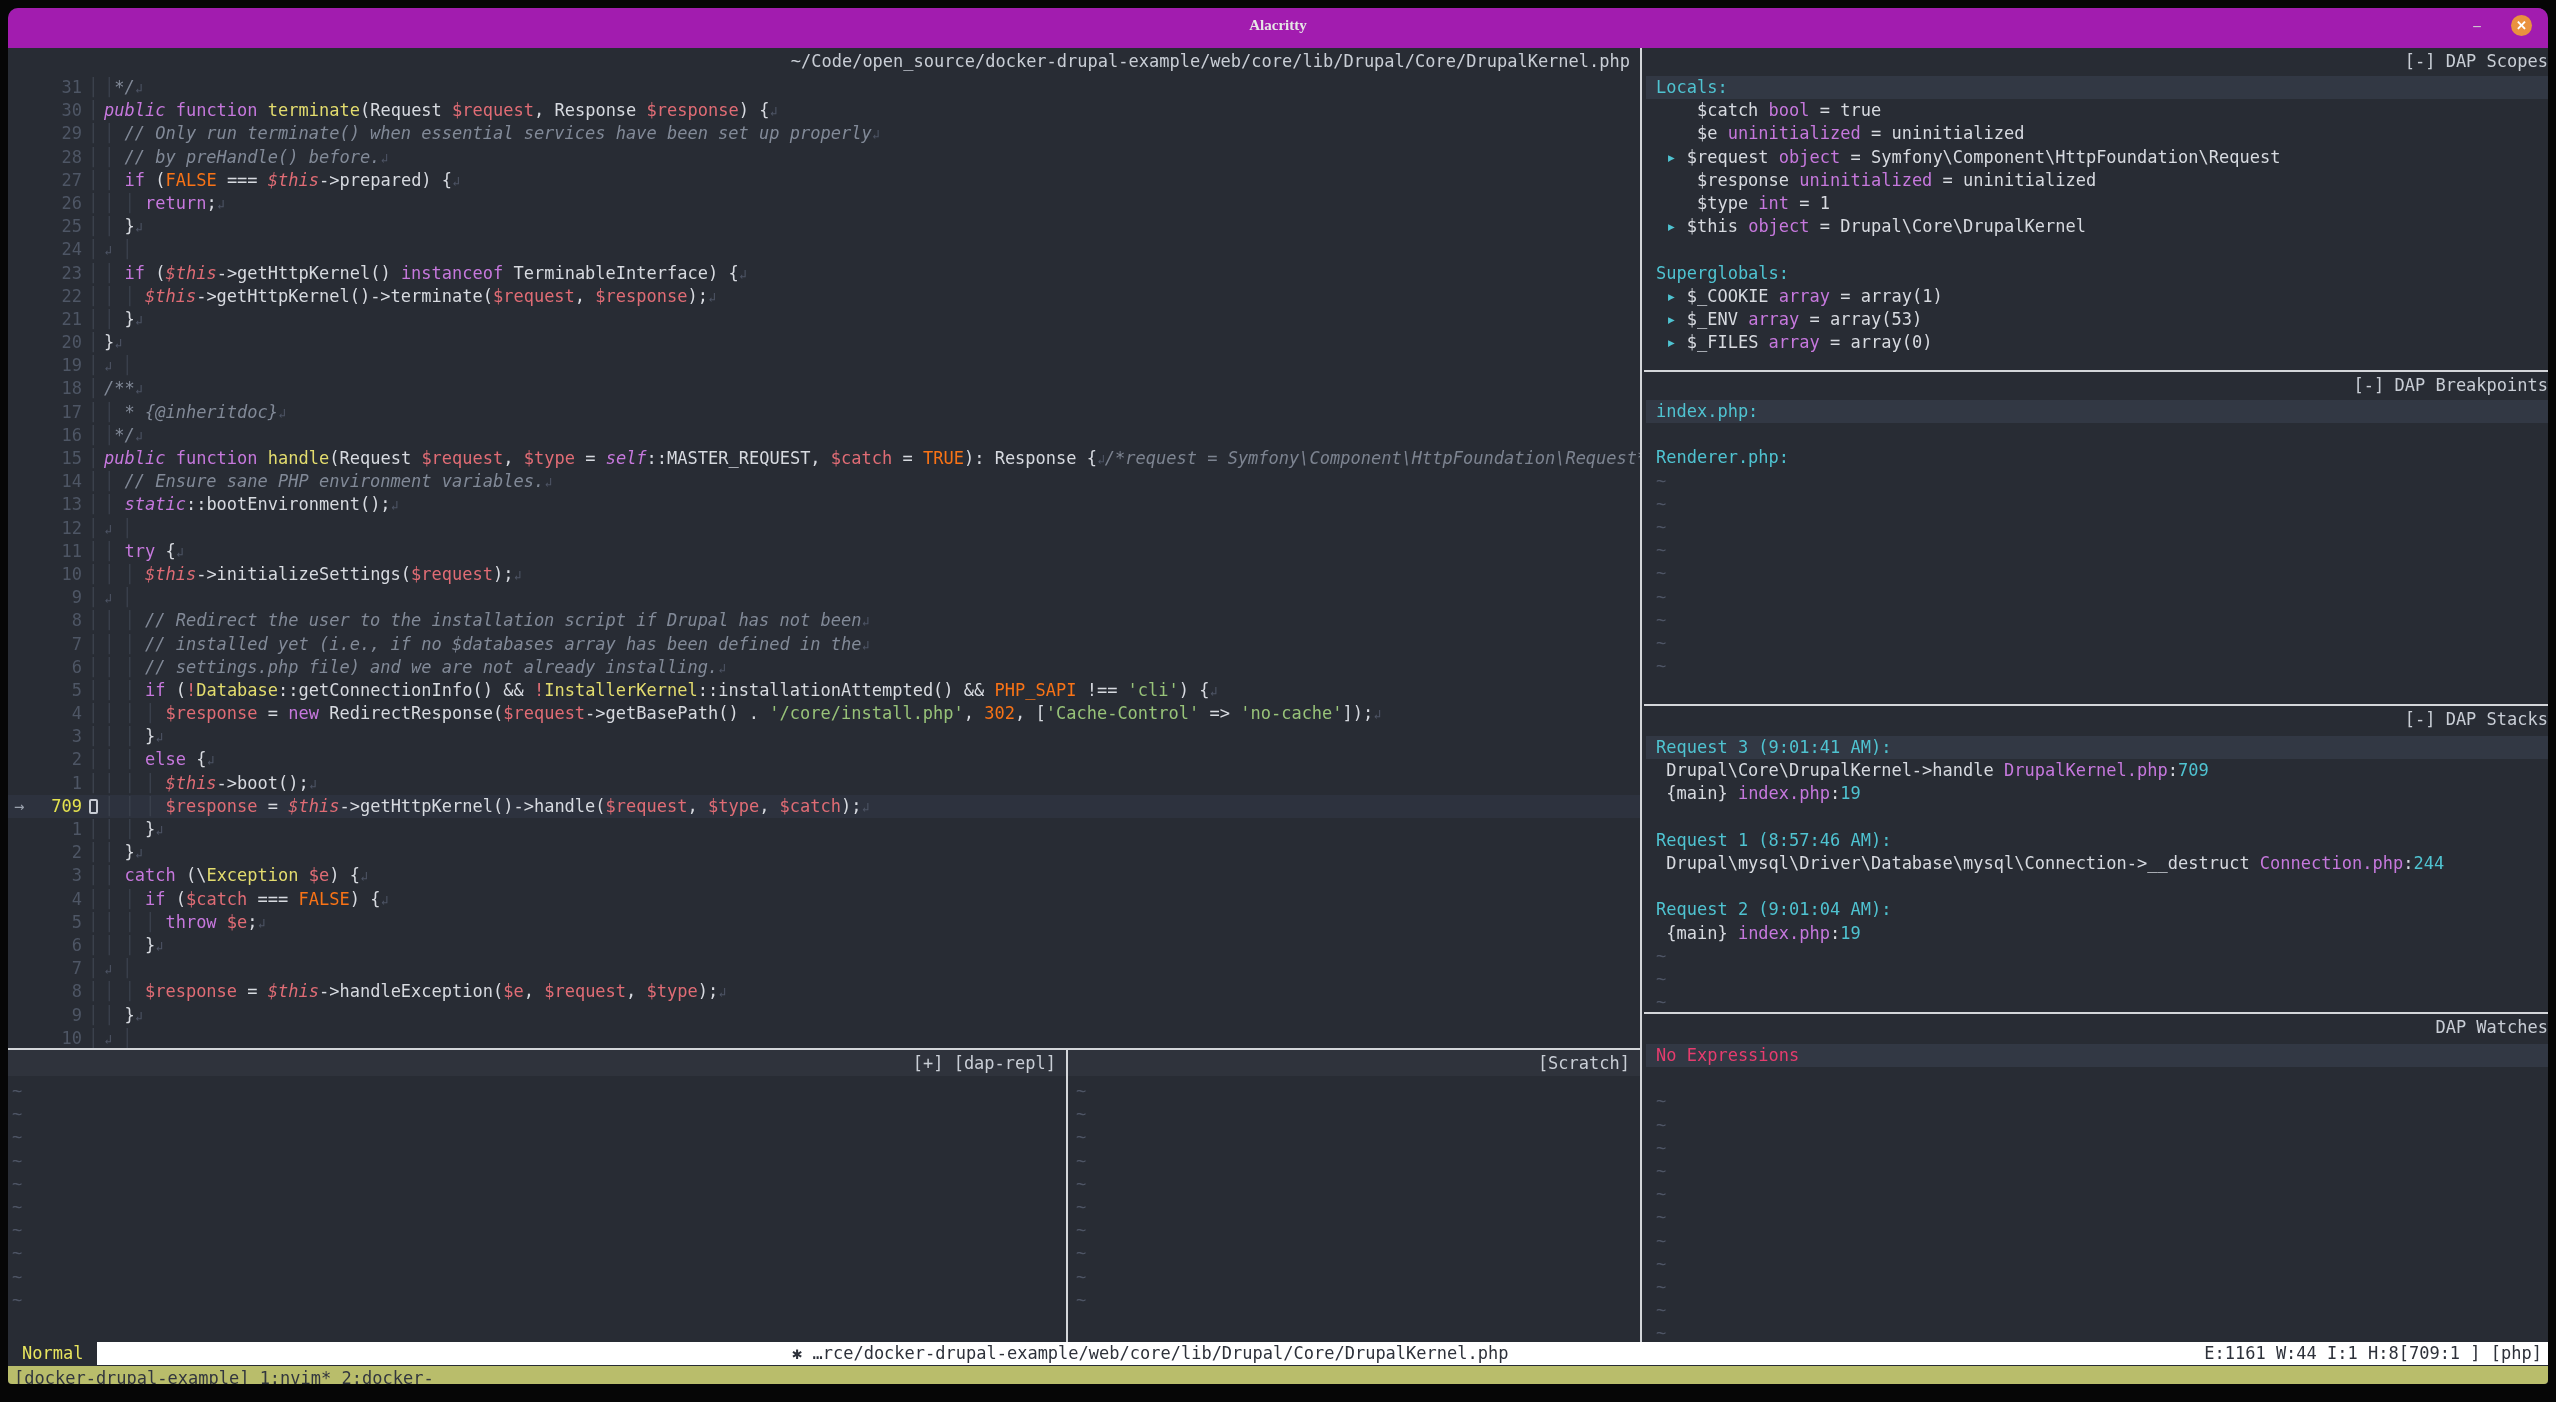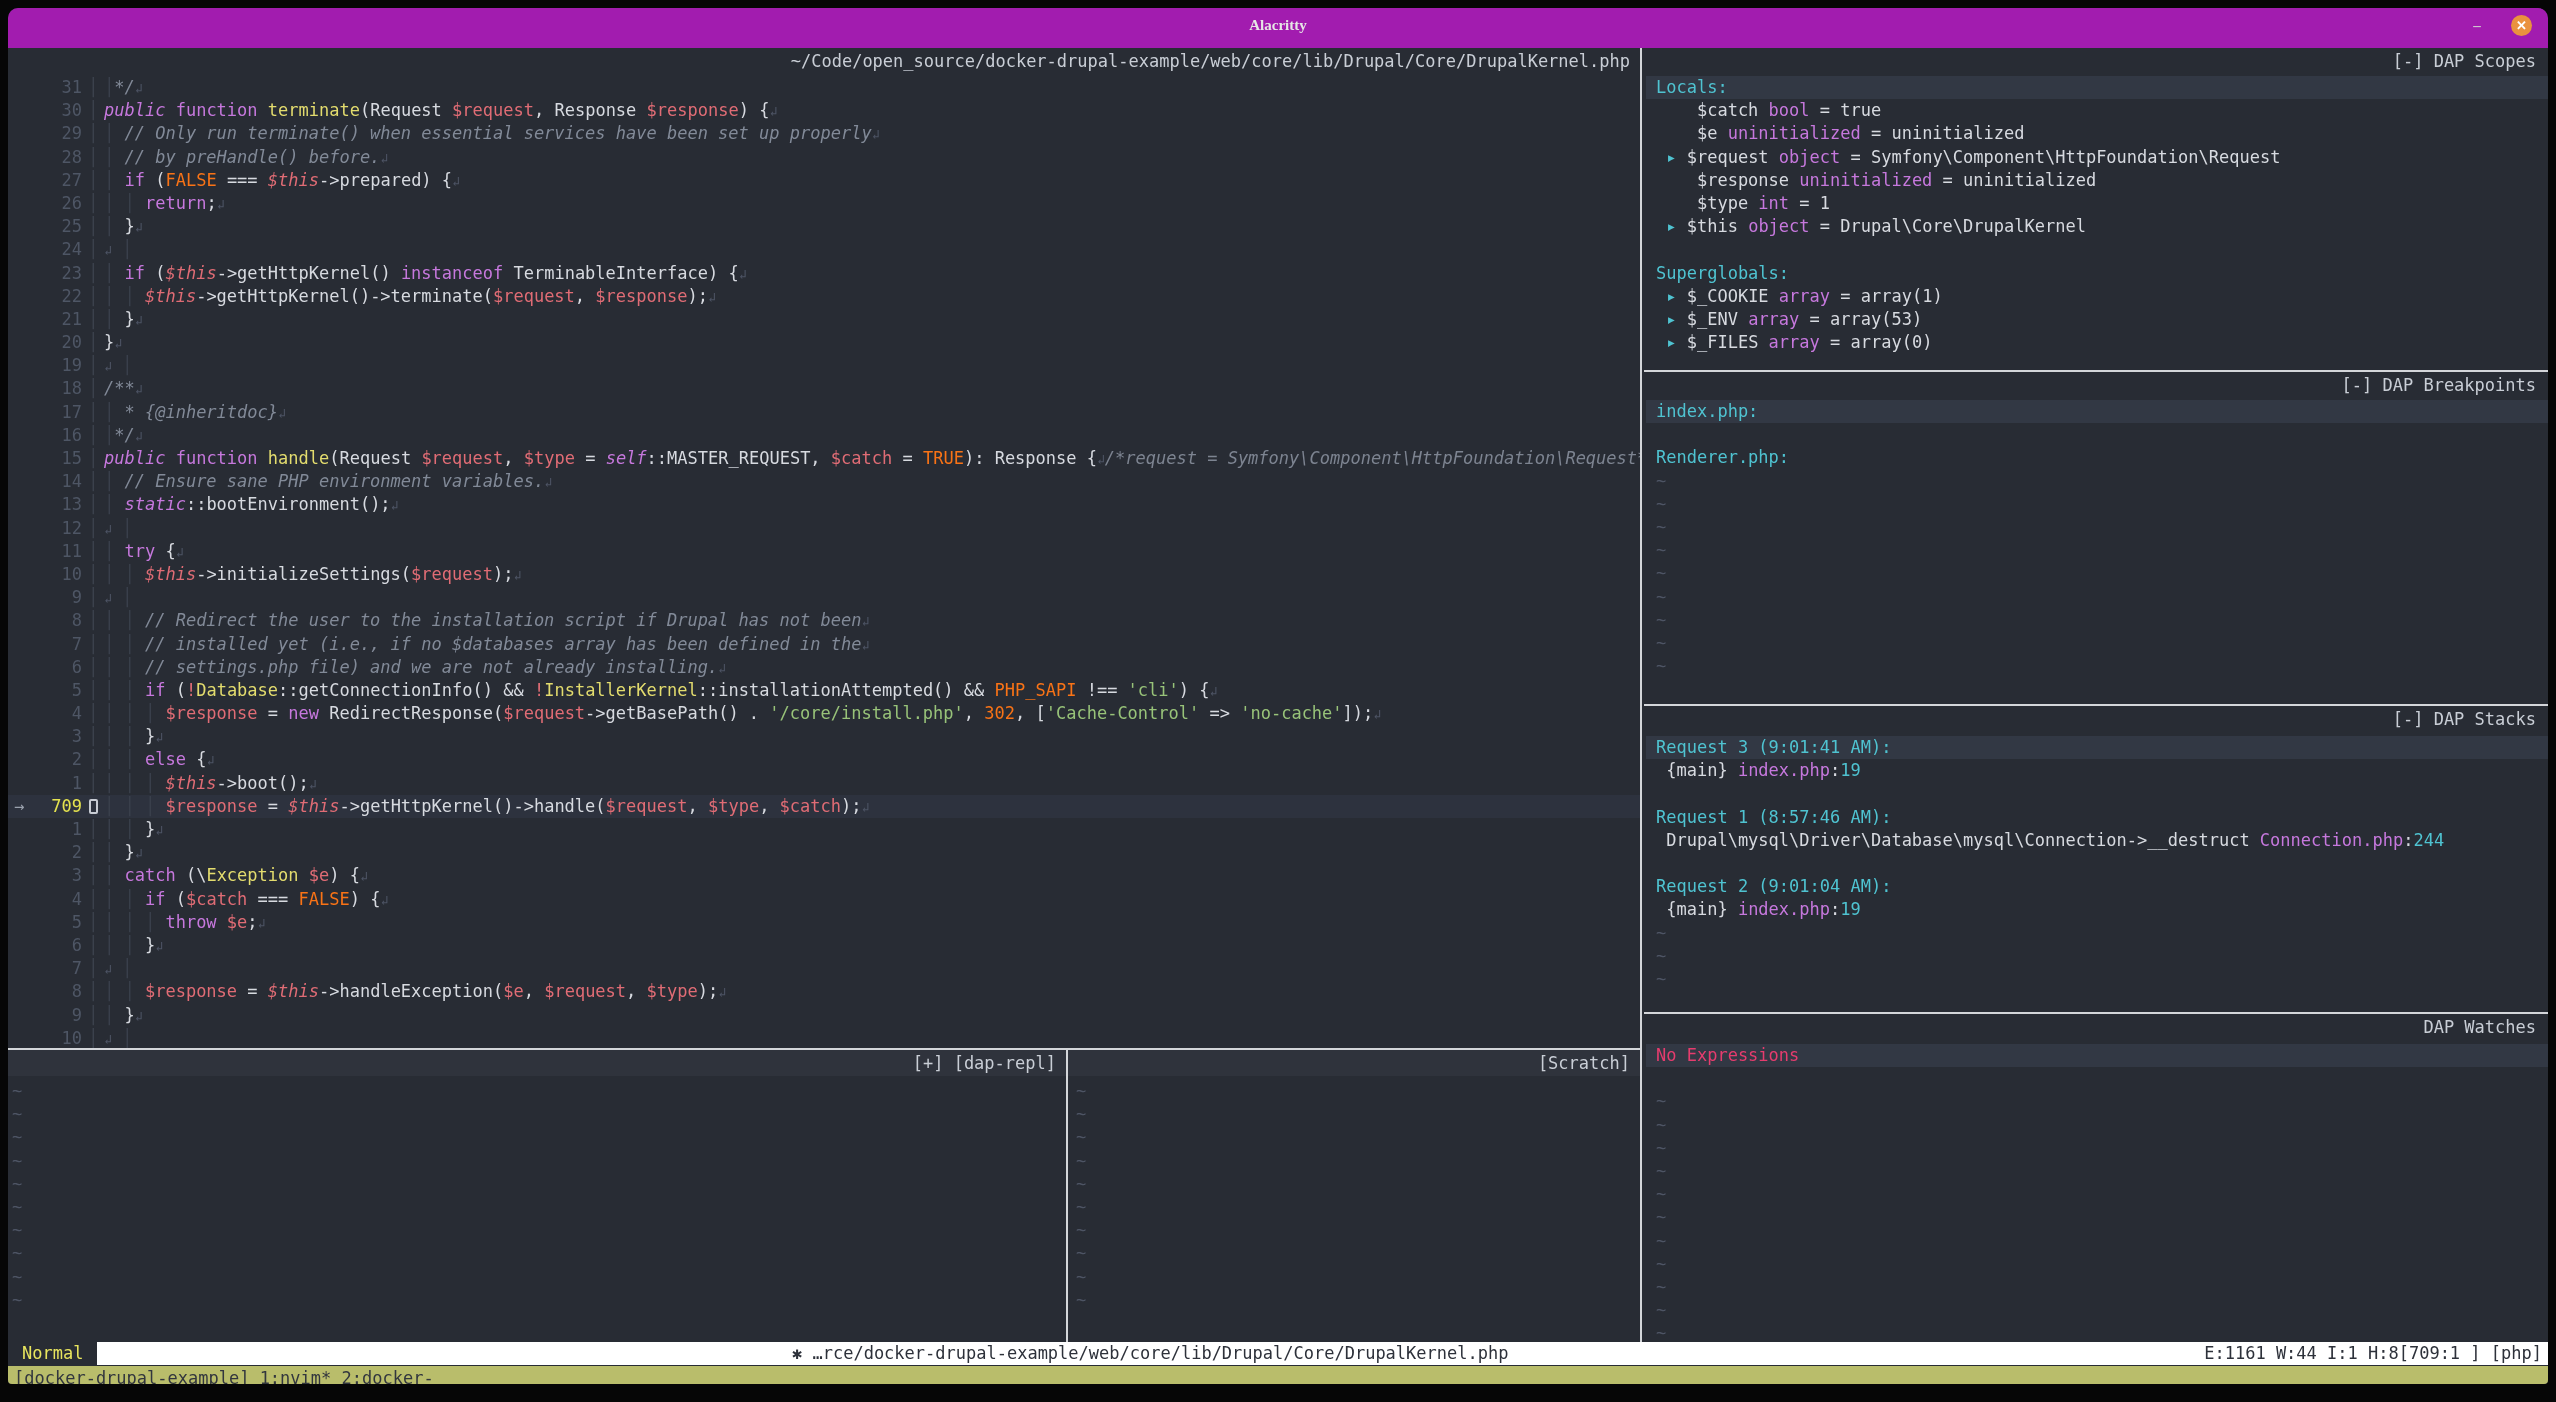--- a/index.html
+++ b/index.html
@@ -31,21 +31,21 @@
   .cy{color:#4fc3d1;} .pu{color:#c678dd;} .pk{color:#e63c6e;}
   .tilde{color:#4d5464;}
   
   .vsep{position:absolute;width:2px;background:#d4d6da;}
   .hsep{position:absolute;height:2px;background:#d4d6da;}
   
   .rpanel-row{position:absolute;left:1638px;width:902px;}
   .panelrows{position:absolute;left:1638px;width:902px;overflow:hidden;}
   .prow{height:23.2px;line-height:23.2px;white-space:pre;padding-left:10px;}
   .prow.hl{background:#323844;}
-  .wb-right{text-align:right;padding-right:12px;}
+  .wb-right{text-align:right;}
   
   .wb-repl{background:#2f333c;}
   .btm-rows{position:absolute;overflow:hidden;}
   
   .statusline{position:absolute;left:0;top:1294px;width:2540px;height:23px;line-height:23px;background:#ffffff;color:#2d313a;white-space:pre;}
   .sl-mode{position:absolute;left:0;top:0;height:23px;padding:0 14px;background:#282c34;color:#e8e55e;}
   .sl-path{position:absolute;left:784px;top:0;}
   .sl-right{position:absolute;right:6px;top:0;}
   .tmuxbar{position:absolute;left:0;top:1318px;width:2540px;height:24px;line-height:24px;background:#b9bd6b;color:#32363e;white-space:pre;padding-left:6px;}
 </style>
@@ -167,20 +167,21 @@
         <div class="prow"><span class="tilde">~</span></div>
         <div class="prow"><span class="tilde">~</span></div>
         <div class="prow"><span class="tilde">~</span></div>
         <div class="prow"><span class="tilde">~</span></div>
       </div>
 
     <div class="hsep" style="left:1636px;top:656px;width:904px;"></div>
     <div class="winbar wb-right rpanel-row" style="top:658px;">[-] DAP Stacks</div>
     <div class="panelrows" id="stack-rows" style="top:688px;height:282px;">
         <div class="prow hl"><span class="cy">Request 3 (9:01:41 AM):</span></div>
+        <div class="prow"><span class="t"> Drupal\Core\DrupalKernel-&gt;handle </span><span class="pu">DrupalKernel.php</span><span class="t">:</span><span class="cy">709</span></div>
         <div class="prow"><span class="t"> {main} </span><span class="pu">index.php</span><span class="t">:</span><span class="cy">19</span></div>
         <div class="prow"></div>
         <div class="prow"><span class="cy">Request 1 (8:57:46 AM):</span></div>
         <div class="prow"><span class="t"> Drupal\mysql\Driver\Database\mysql\Connection-&gt;__destruct </span><span class="pu">Connection.php</span><span class="t">:</span><span class="cy">244</span></div>
         <div class="prow"></div>
         <div class="prow"><span class="cy">Request 2 (9:01:04 AM):</span></div>
         <div class="prow"><span class="t"> {main} </span><span class="pu">index.php</span><span class="t">:</span><span class="cy">19</span></div>
         <div class="prow"><span class="tilde">~</span></div>
         <div class="prow"><span class="tilde">~</span></div>
         <div class="prow"><span class="tilde">~</span></div>

